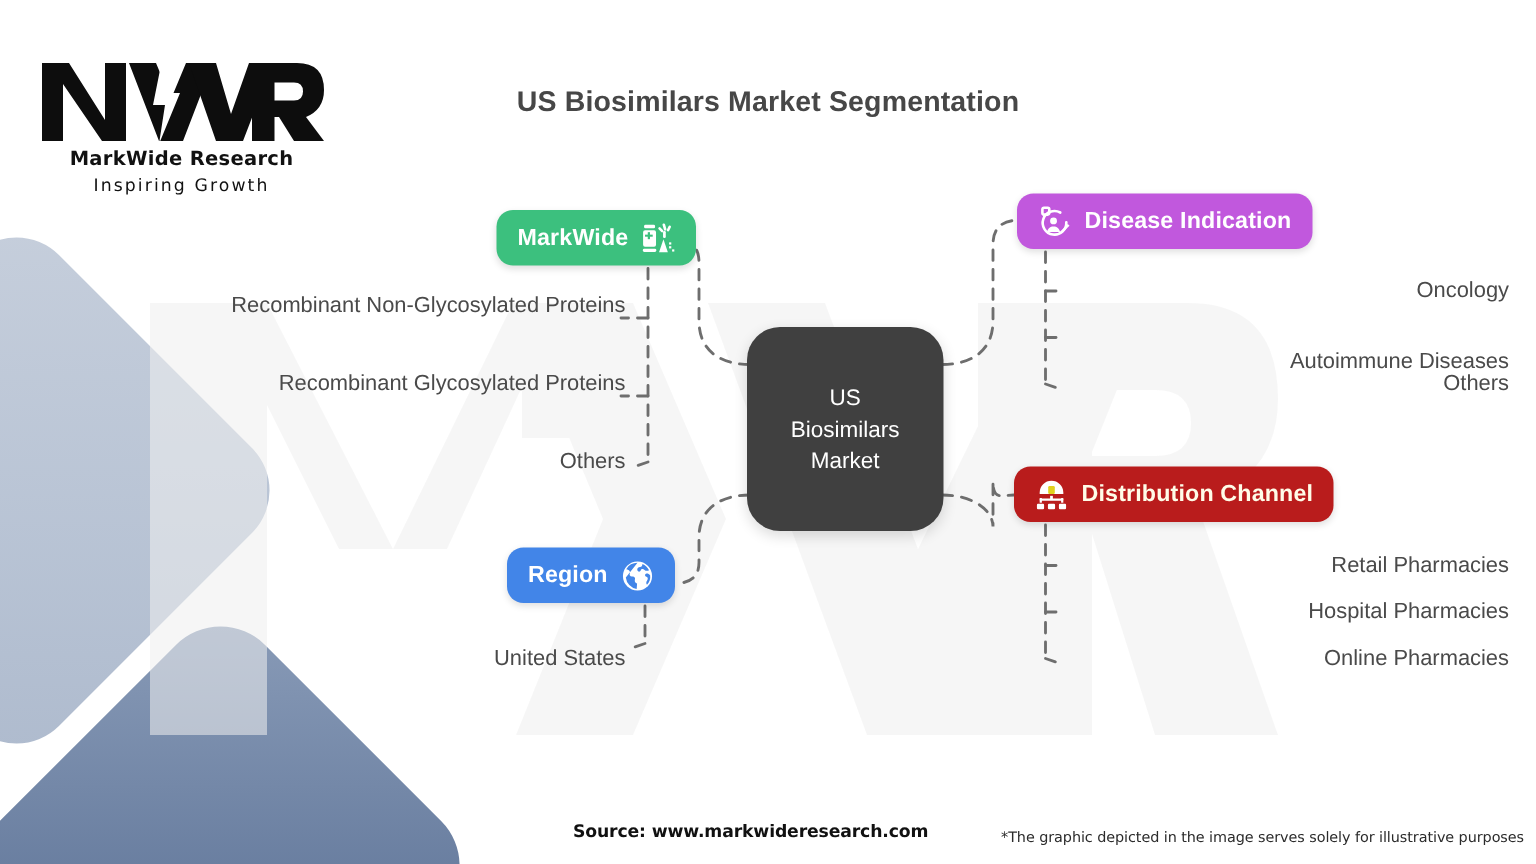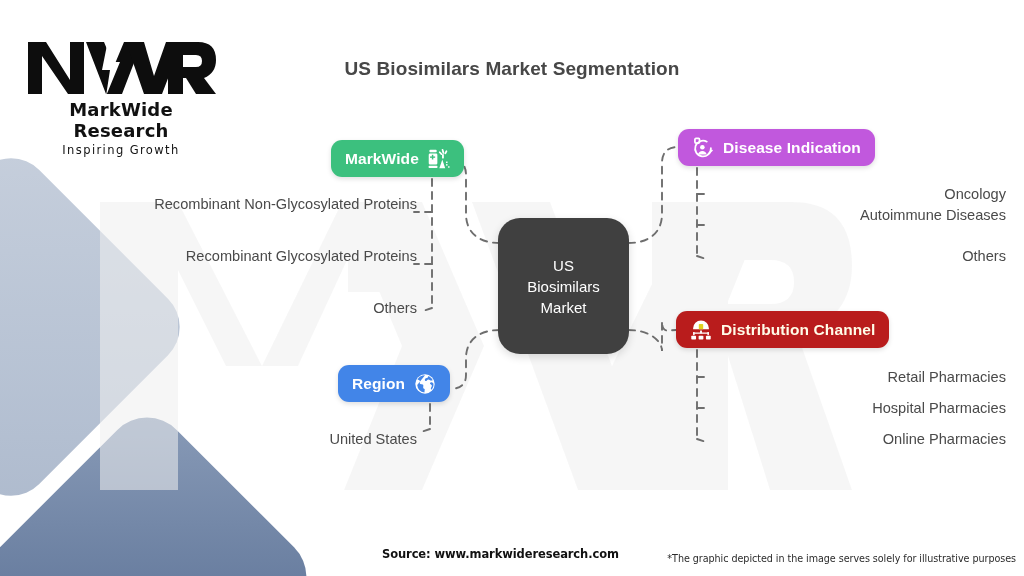--- a/index.html
+++ b/index.html
@@ -27,21 +27,21 @@
   .watermark{
     position:absolute;left:92px;top:196px;width:760px;height:300px;
     opacity:.55;pointer-events:none;
   }
 
   
   #logo{position:absolute;left:26px;top:36px;width:190px;height:92px;}
   #logo svg{display:block;}
   .logo-name{
     font-family:"DejaVu Sans",sans-serif;
-    font-size:18px;font-weight:700;color:#111;letter-spacing:.2px;
+    font-size:13px;font-weight:700;color:#111;letter-spacing:.2px;
     text-align:center;margin-top:1px;
   }
   .logo-tag{
     font-family:"DejaVu Sans",sans-serif;
     font-size:11.5px;font-weight:500;color:#111;letter-spacing:1.4px;
     text-align:center;margin-top:2px;
   }
 
   
   #title{
@@ -87,21 +87,21 @@
   .leaf.left{text-align:right;}
 
   
   #leaf-p0{right:607px;top:194px;width:300px;}
   #leaf-p1{right:607px;top:246px;width:300px;}
   #leaf-p2{right:607px;top:298px;width:300px;}
   
   #leaf-r0{right:607px;top:418px;width:300px;margin-top:11px;}
   
   #leaf-d0{left:716px;top:184px;width:290px;}
-  #leaf-d1{left:716px;top:205px;width:290px;}
+  #leaf-d1{left:716px;top:231px;width:290px;}
   #leaf-d2{left:716px;top:246px;width:290px;}
   
   #leaf-c0{left:716px;top:367px;width:290px;}
   #leaf-c1{left:716px;top:398px;width:290px;}
   #leaf-c2{left:716px;top:429px;width:290px;}
 
   
   #source{
     position:absolute;left:382px;top:547px;
     font-family:"DejaVu Sans",sans-serif;

